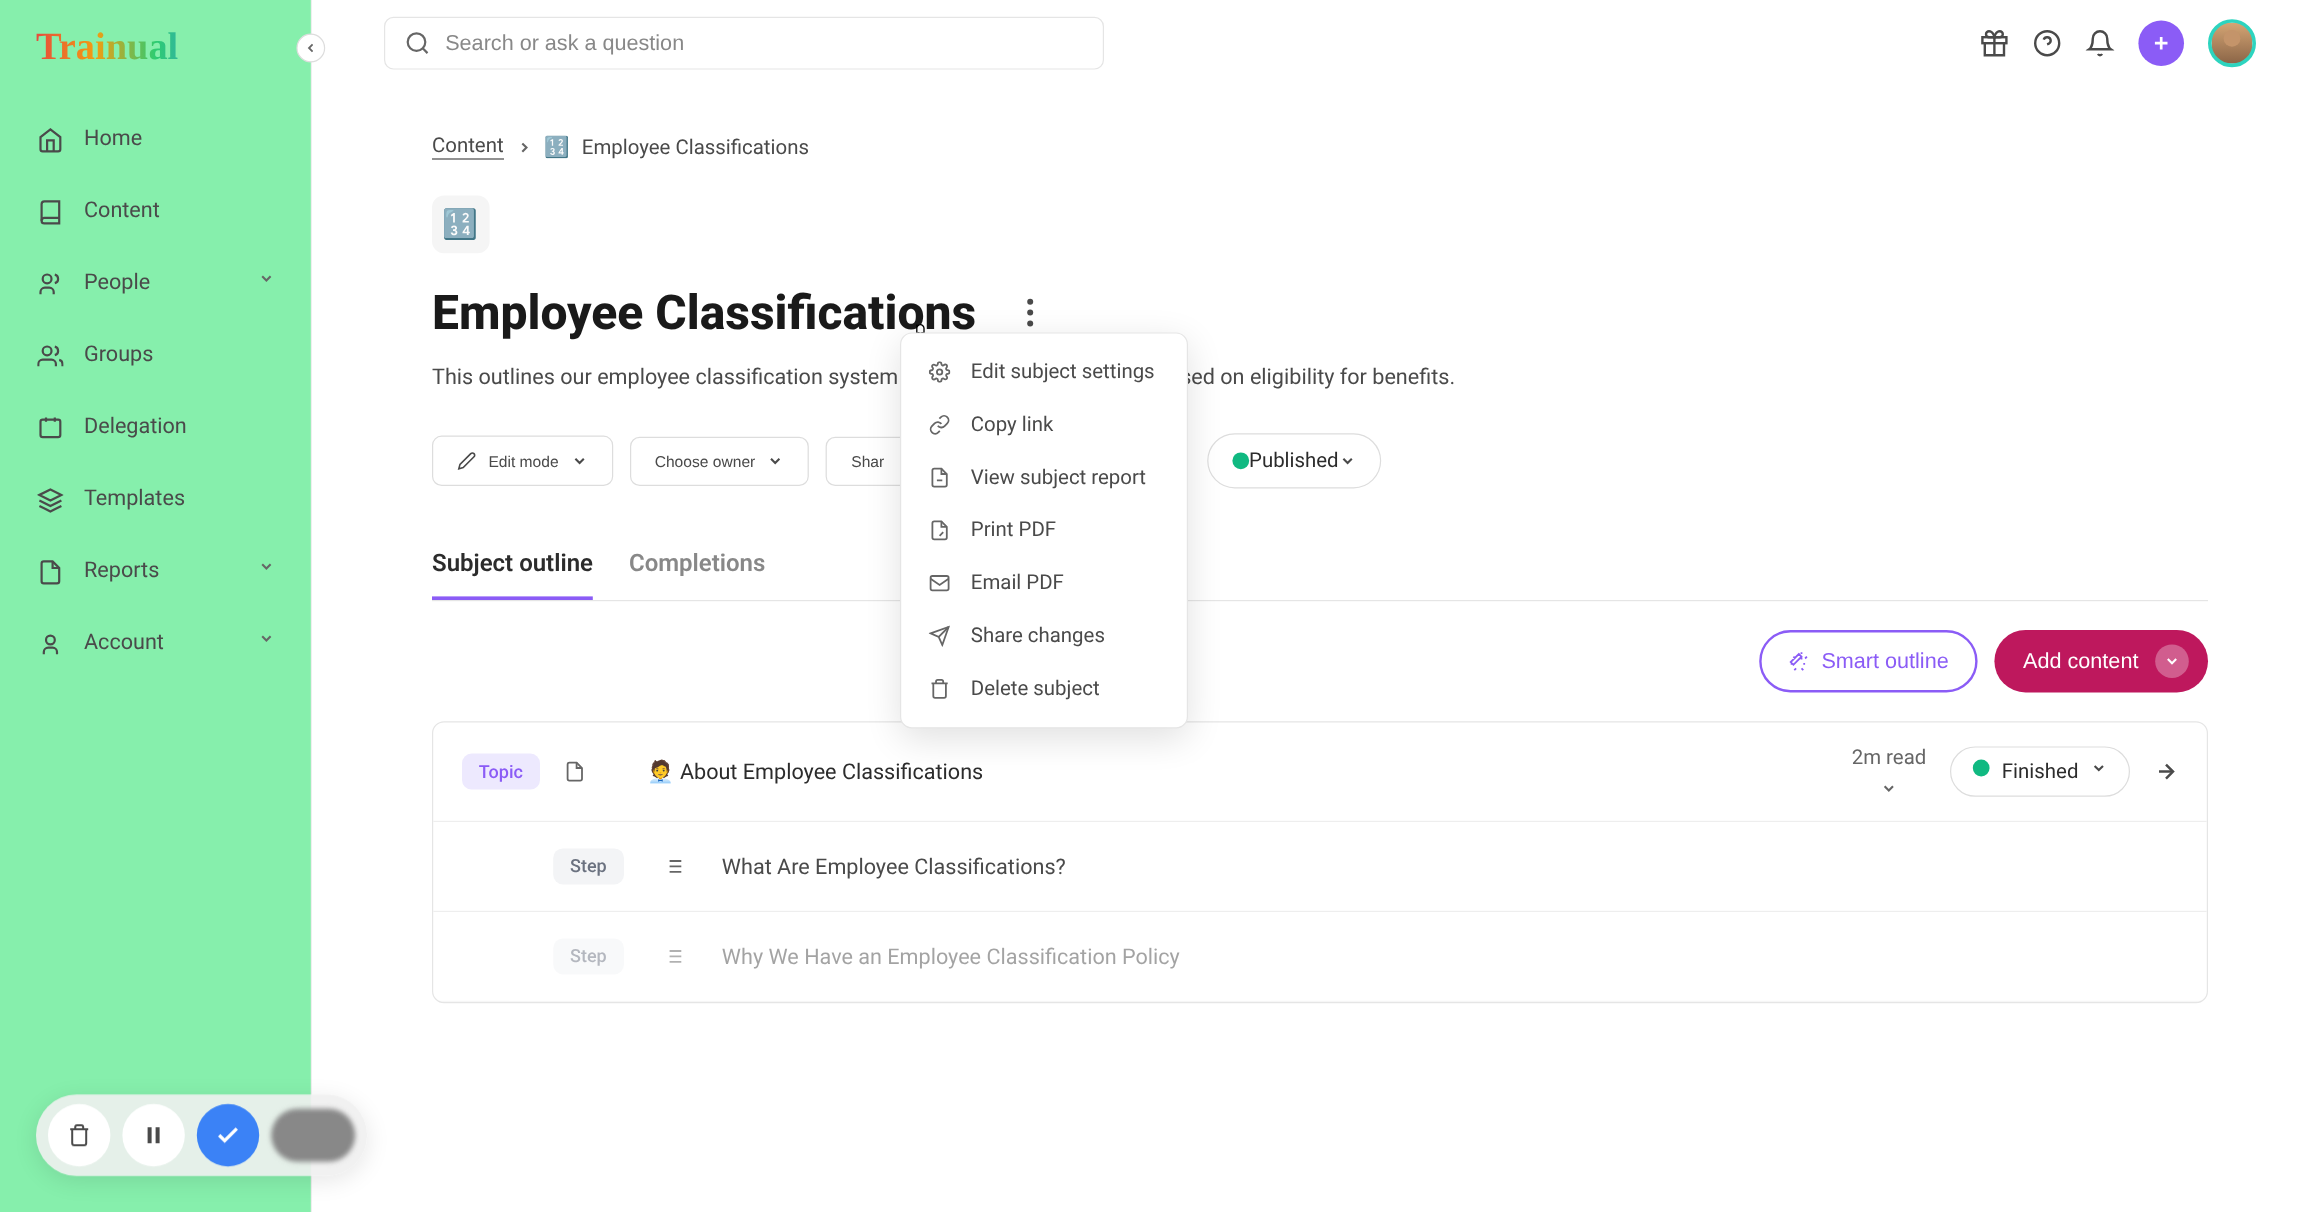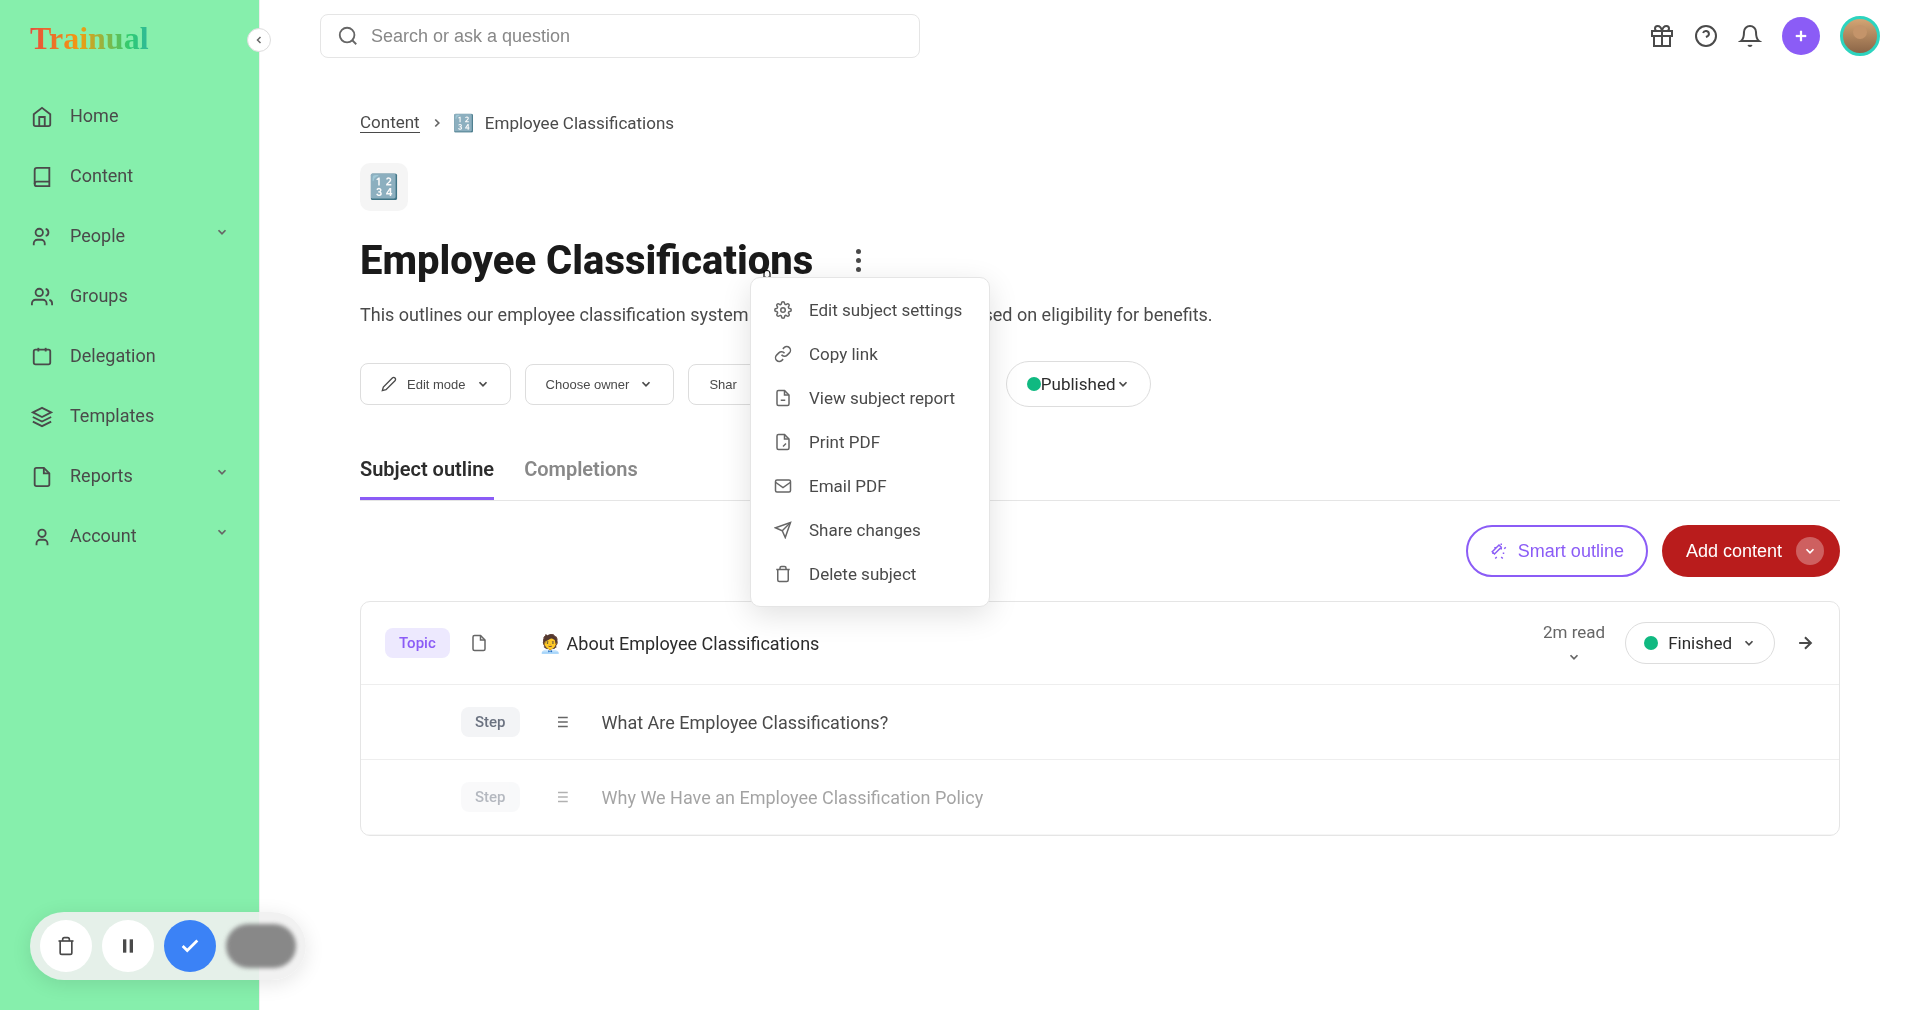--- a/index.html
+++ b/index.html
@@ -59,32 +59,32 @@
     .action-btn { display: flex; align-items: center; gap: 10px; padding: 12px 20px; border: 1px solid #ddd; border-radius: 8px; font-size: 13px; color: #4a4a4a; cursor: pointer; background: #fff; }
     .status-chip { display: flex; align-items: center; padding: 12px 20px; border: 1px solid #ddd; border-radius: 30px; font-size: 17px; cursor: pointer; }
     .status-dot { width: 14px; height: 14px; border-radius: 50%; }
     
     .tabs { display: flex; gap: 30px; border-bottom: 1px solid #e5e5e5; margin-bottom: 24px; }
     .tab { padding: 10px 0 16px; font-size: 20px; font-weight: 600; color: #888; cursor: pointer; }
     .tab.active { color: #2c2c2c; border-bottom: 3px solid #8b5cf6; }
     
     .sub-actions { display: flex; justify-content: flex-end; gap: 14px; margin-bottom: 24px; }
     .smart-btn { display: flex; align-items: center; gap: 10px; padding: 12px 22px; border: 2px solid #8b5cf6; border-radius: 30px; color: #8b5cf6; font-size: 18px; font-weight: 500; cursor: pointer; background: #fff; }
-    .add-content-btn { display: flex; align-items: center; gap: 14px; padding: 12px 16px 12px 24px; background: #b91c1c; color: #fff; border-radius: 30px; font-size: 18px; font-weight: 500; cursor: pointer; border: none; }
+    .add-content-btn { display: flex; align-items: center; gap: 14px; padding: 12px 16px 12px 24px; background: #be185d; color: #fff; border-radius: 30px; font-size: 18px; font-weight: 500; cursor: pointer; border: none; }
     .add-content-btn .chev-wrap { width: 28px; height: 28px; border-radius: 50%; background: rgba(255,255,255,0.3); display: flex; align-items: center; justify-content: center; }
     
     .outline-card { border: 1px solid #e5e5e5; border-radius: 10px; overflow: hidden; }
     .topic-row { display: flex; align-items: center; padding: 20px 24px; gap: 20px; border-bottom: 1px solid #eee; }
     .badge { padding: 6px 14px; border-radius: 8px; font-size: 15px; font-weight: 500; }
     .badge-topic { background: #ede9fe; color: #8b5cf6; }
     .badge-step { background: #f3f4f6; color: #6b7280; }
     .doc-icon { color: #666; }
     .topic-title { font-size: 18px; color: #2c2c2c; flex: 1; margin-left: 32px; }
     .read-time { display: flex; align-items: center; gap: 8px; color: #666; font-size: 17px; flex-direction: column; }
-    .finished-chip { display: flex; align-items: center; gap: 10px; padding: 10px 18px; border: 1px solid #ddd; border-radius: 30px; font-size: 17px; cursor: pointer; }
+    .finished-chip { display: flex; gap: 10px; padding: 10px 18px; border: 1px solid #ddd; border-radius: 30px; font-size: 17px; cursor: pointer; }
     .arrow-right { cursor: pointer; color: #4a4a4a; }
     
     .step-row { display: flex; align-items: center; padding: 22px 24px 22px 100px; gap: 32px; border-bottom: 1px solid #eee; }
     .step-title { font-size: 18px; color: #4a4a4a; }
     
     
     .dropdown { position: absolute; top: 40px; left: 390px; width: 240px; background: #fff; border: 1px solid #e5e5e5; border-radius: 10px; box-shadow: 0 8px 30px rgba(0,0,0,0.12); padding: 10px 0; z-index: 100; }
     .dropdown-item { display: flex; align-items: center; gap: 16px; padding: 12px 22px; font-size: 17px; color: #4a4a4a; cursor: pointer; }
     .dd-icon { width: 20px; height: 20px; display: flex; align-items: center; justify-content: center; }
     

